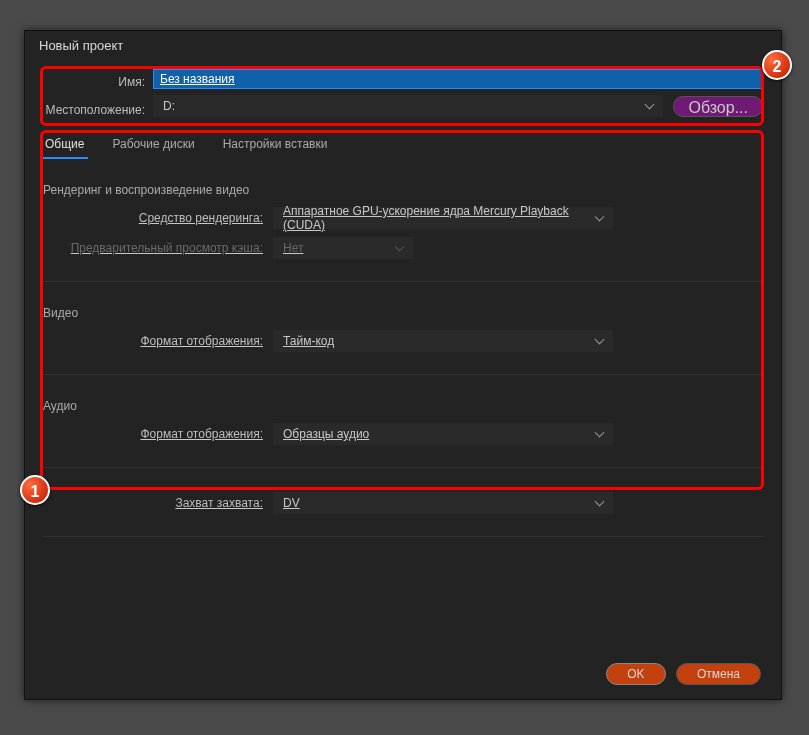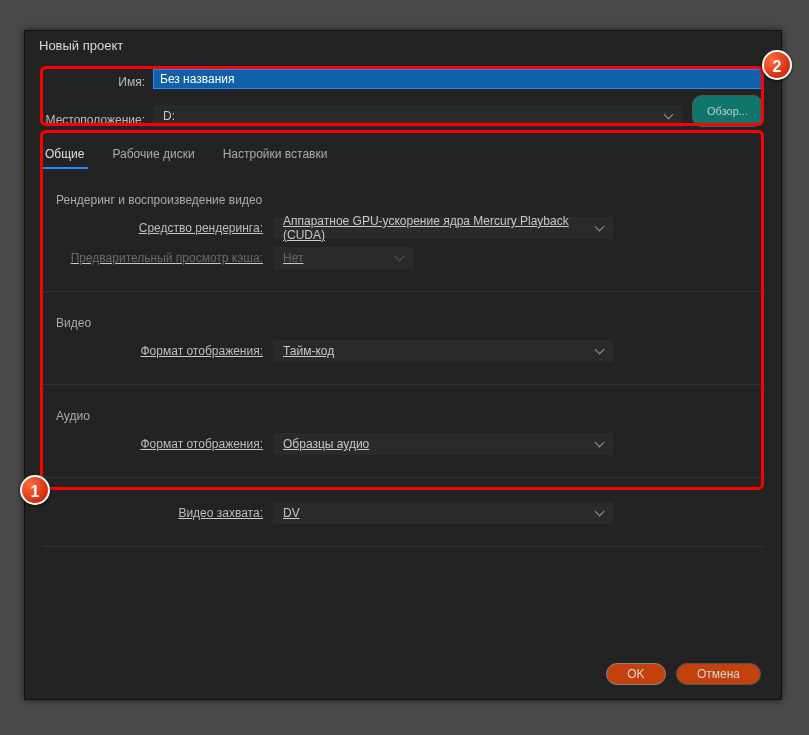--- a/index.html
+++ b/index.html
@@ -91,20 +91,21 @@
   font-size: 12px;
 }
 .text-input {
   flex: 1;
   background: #0a3a6b;
   border: 1px solid #2a8afc;
   color: #fff;
   padding: 2px 6px;
   height: 20px;
   font-size: 12px;
+  text-decoration: underline;
 }
 .text-input-selected {
   background: #1060aa;
 }
 .dropdown {
   flex: 1;
   background: #2a2a2a;
   border: none;
   color: #c8c8c8;
   height: 22px;
@@ -120,27 +121,27 @@
   display: inline-block;
   width: 7px; height: 7px;
   border-right: 1.5px solid #999;
   border-bottom: 1.5px solid #999;
   transform: rotate(45deg);
   margin-top: -3px;
 }
 .dropdown.disabled .chevron { border-color: #555; }
 .browse-btn {
   margin-left: 10px;
-  background: #0f766e;
+  background: #701a75;
   border: 1px solid #555;
   color: #c8c8c8;
   padding: 2px 14px;
-  height: 32px;
+  height: 21px;
   border-radius: 10px;
-  font-size: 11px;
+  font-size: 16px;
   cursor: pointer;
 }
 .tabs {
   display: flex;
   gap: 20px;
   padding: 0 16px;
   margin-top: 0;
 }
 .tab {
   color: #aaa;
@@ -155,21 +156,21 @@
 .section {
   margin: 14px 18px 6px 18px;
   padding: 10px 0 14px 0;
   border-bottom: 1px solid #333;
 }
 .section:last-of-type { border-bottom: none; }
 .section-title {
   color: #aaa;
   font-size: 12px;
   margin-bottom: 10px;
-  padding-left: 13px;
+  padding-left: 0;
 }
 .field-row {
   display: flex;
   align-items: center;
   margin-bottom: 8px;
   text-decoration: underline;
 }
 .field-label {
   width: 230px;
   text-align: right;
@@ -283,21 +284,21 @@
         <div class="field-label">Формат отображения:</div>
         <div class="dropdown field-control">
           <span>Образцы аудио</span>
           <span class="chevron"></span>
         </div>
       </div>
     </div>
 
     <div class="section">
       <div class="field-row">
-        <div class="field-label">Видео захвата:</div>
+        <div class="field-label">Захват захвата:</div>
         <div class="dropdown field-control">
           <span>DV</span>
           <span class="chevron"></span>
         </div>
       </div>
     </div>
 
 
     <div class="footer">
       <button class="btn primary">OK</button>

